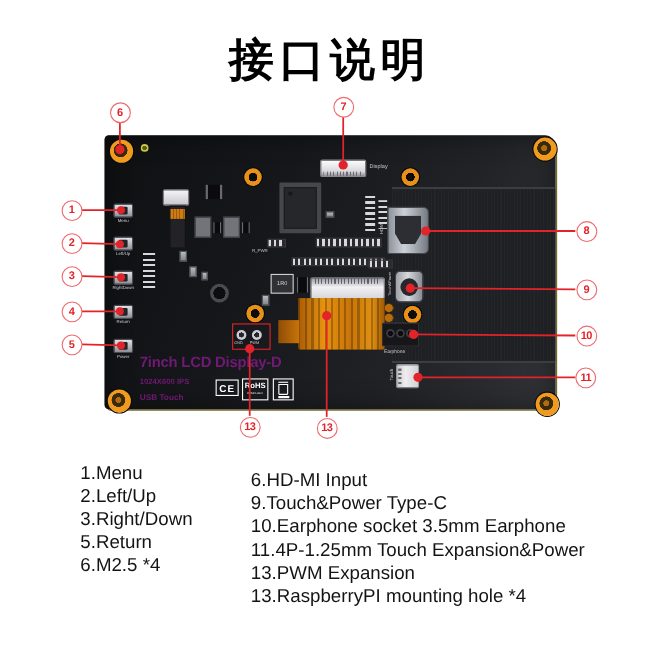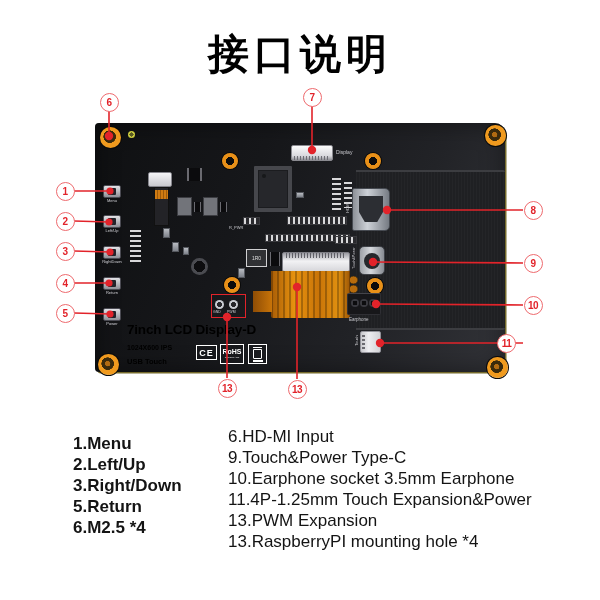--- a/index.html
+++ b/index.html
@@ -103,21 +103,21 @@
     border:1px solid #93939a;border-radius:2px;box-sizing:border-box;}
   .conn4p::before{content:"";position:absolute;left:1px;top:3px;width:3px;height:15px;
     background:repeating-linear-gradient(180deg,#6a6a70 0 2px,transparent 2px 4px);}
 
   
   .padrnd{width:9px;height:9px;border-radius:50%;z-index:3;
     background:radial-gradient(circle,#26262a 0 35%,#c9ccd2 38% 100%);}
   .pwm-box{left:211px;top:294px;width:35px;height:24px;border:1.5px solid #e2232a;z-index:5;box-sizing:border-box;}
 
   
-  .silk{color:#000000;z-index:3;}
+  .silk{color:#701a75;z-index:3;}
   .board-name{left:127px;top:322px;font-size:13.5px;font-weight:bold;letter-spacing:-0.2px;}
   .board-res{left:127px;top:344px;font-size:7px;font-weight:bold;}
   .board-usb{left:127px;top:357px;font-size:7.5px;font-weight:bold;}
   .tiny{font-size:4px;color:#c9c9ce;z-index:4;}
   .vlabel{transform:rotate(-90deg);transform-origin:center;white-space:nowrap;text-align:center;}
 
   
   .cert{border:1px solid #fff;color:#fff;z-index:3;display:flex;flex-direction:column;
     align-items:center;justify-content:center;box-sizing:border-box;background:transparent;}
   .ce{left:196px;top:345px;width:21px;height:15px;font-size:9px;font-weight:bold;letter-spacing:1px;}
@@ -132,21 +132,21 @@
   
   .co{width:19px;height:19px;border-radius:50%;box-sizing:border-box;
     border:1.6px solid #ee6a6e;background:#fff;color:#e2232a;
     font-size:10px;font-weight:bold;display:flex;align-items:center;justify-content:center;
     z-index:6;letter-spacing:-0.5px;}
   #svg-overlay{position:absolute;left:0;top:0;z-index:5;pointer-events:none;}
 
   
   .legend{font-size:17px;color:#141414;z-index:2;}
   .legend div{line-height:21px;white-space:nowrap;}
-  .legend-left{left:73px;top:433px;font-weight:bold;}
+  .legend-left{left:73px;top:419px;}
   .legend-right{left:228px;top:426px;}
 </style>
 </head>
 <body>
 
 <div class="abs page-title">接口说明</div>
 
 <div class="abs pcb"></div>
 <div class="abs display-back"></div>
 
@@ -274,21 +274,21 @@
 <div class="abs co" style="left:55.5px;top:181.5px;">1</div>
 <div class="abs co" style="left:55.5px;top:211.5px;">2</div>
 <div class="abs co" style="left:55.5px;top:241.5px;">3</div>
 <div class="abs co" style="left:55.5px;top:273.5px;">4</div>
 <div class="abs co" style="left:55.5px;top:303.5px;">5</div>
 <div class="abs co" style="left:99.5px;top:92.5px;">6</div>
 <div class="abs co" style="left:302.5px;top:87.5px;">7</div>
 <div class="abs co" style="left:523.5px;top:200.5px;">8</div>
 <div class="abs co" style="left:523.5px;top:253.5px;">9</div>
 <div class="abs co" style="left:523.5px;top:295.5px;">10</div>
-<div class="abs co" style="left:497px;top:333.5px;">11</div>
+<div class="abs co" style="left:523px;top:333.5px;">11</div>
 <div class="abs co" style="left:217.5px;top:378.5px;">13</div>
 <div class="abs co" style="left:287.5px;top:379.5px;">13</div>
 
 <div class="abs legend legend-left">
   <div>1.Menu</div>
   <div>2.Left/Up</div>
   <div>3.Right/Down</div>
   <div>5.Return</div>
   <div>6.M2.5 *4</div>
 </div>

